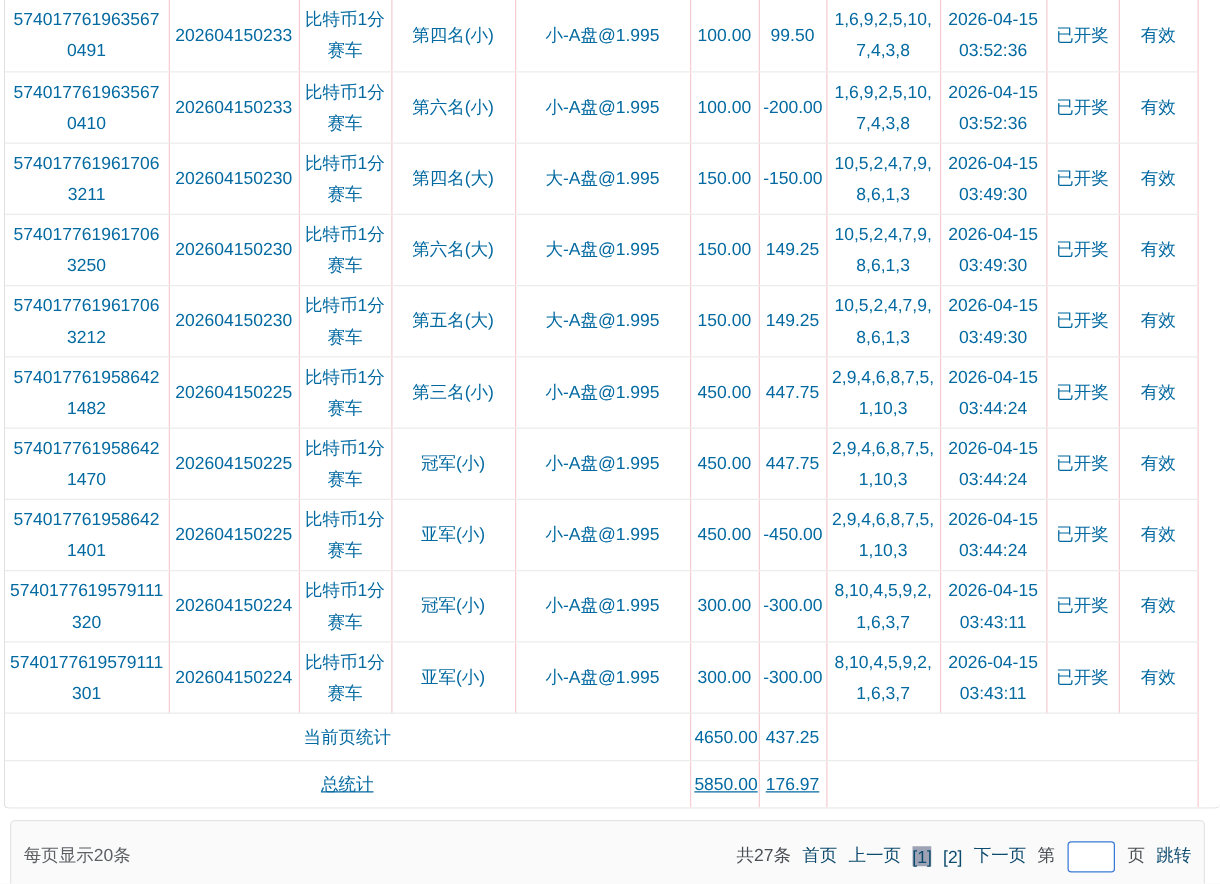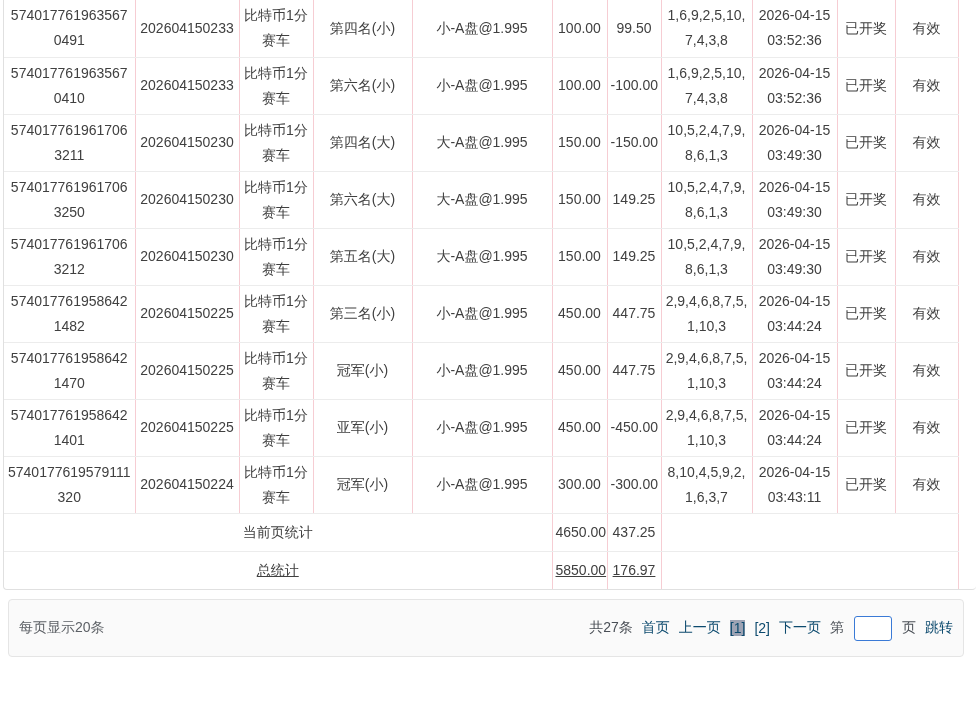--- a/index.html
+++ b/index.html
@@ -10,21 +10,21 @@
   }
   
   .table-wrap {
     margin-left: 3px; width: 973px; overflow: hidden;
     border-left: 1px solid #e0e0e0;
     border-bottom: 1px solid #e0e0e0;
     border-radius: 0 0 4px 4px;
   }
   table.records {
     border-collapse: collapse; table-layout: fixed;
-    width: 954px; font-size: 14px; color: #404040;
+    width: 954px; font-size: 14px; color: #0369a1;
   }
   table.records td {
     border-right: 1px solid #f6cdd3;
     border-bottom: 1px solid #ececec;
     text-align: center; vertical-align: middle;
     padding: 2px 3px; line-height: 25px;
     overflow: hidden;
   }
   tr.data-row td { height: 57px; }
   td.col-order  { padding: 2px 7px; word-break: break-all; }
@@ -86,21 +86,21 @@
             <td>已开奖</td>
             <td>有效</td>
           </tr>
           <tr class="data-row">
             <td class="col-order">5740177619635670410</td>
             <td>202604150233</td>
             <td>比特币1分赛车</td>
             <td>第六名(小)</td>
             <td>小-A盘@1.995</td>
             <td class="col-amount">100.00</td>
-            <td class="col-profit">-100.00</td>
+            <td class="col-profit">-200.00</td>
             <td class="col-result">1,6,9,2,5,10,7,4,3,8</td>
             <td>2026-04-15 03:52:36</td>
             <td>已开奖</td>
             <td>有效</td>
           </tr>
           <tr class="data-row">
             <td class="col-order">5740177619617063211</td>
             <td>202604150230</td>
             <td>比特币1分赛车</td>
             <td>第四名(大)</td>
@@ -175,20 +175,33 @@
             <td class="col-result">2,9,4,6,8,7,5,1,10,3</td>
             <td>2026-04-15 03:44:24</td>
             <td>已开奖</td>
             <td>有效</td>
           </tr>
           <tr class="data-row">
             <td class="col-order">5740177619579111320</td>
             <td>202604150224</td>
             <td>比特币1分赛车</td>
             <td>冠军(小)</td>
+            <td>小-A盘@1.995</td>
+            <td class="col-amount">300.00</td>
+            <td class="col-profit">-300.00</td>
+            <td class="col-result">8,10,4,5,9,2,1,6,3,7</td>
+            <td>2026-04-15 03:43:11</td>
+            <td>已开奖</td>
+            <td>有效</td>
+          </tr>
+          <tr class="data-row">
+            <td class="col-order">5740177619579111301</td>
+            <td>202604150224</td>
+            <td>比特币1分赛车</td>
+            <td>亚军(小)</td>
             <td>小-A盘@1.995</td>
             <td class="col-amount">300.00</td>
             <td class="col-profit">-300.00</td>
             <td class="col-result">8,10,4,5,9,2,1,6,3,7</td>
             <td>2026-04-15 03:43:11</td>
             <td>已开奖</td>
             <td>有效</td>
           </tr>
           <tr class="summary-row">
             <td colspan="5">当前页统计</td>

